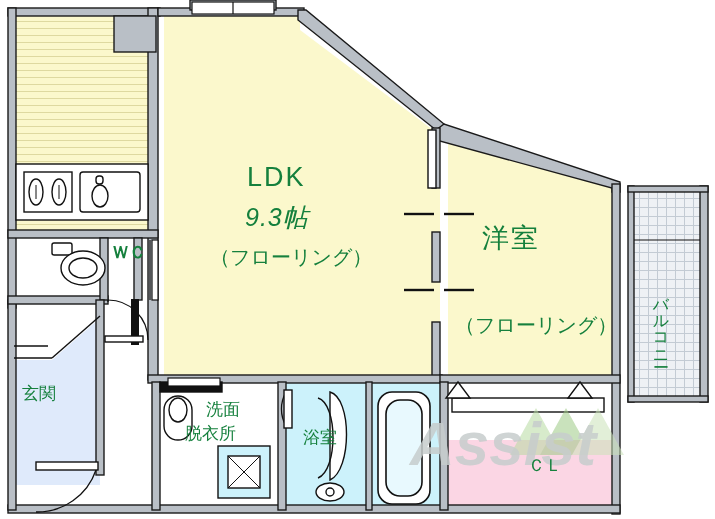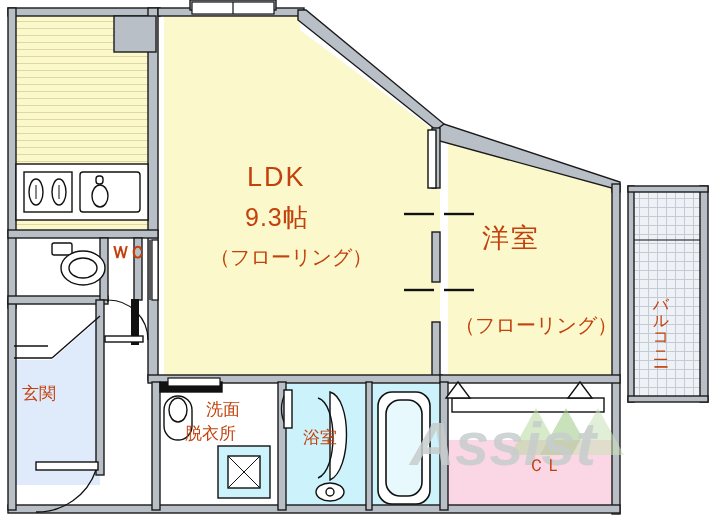--- a/index.html
+++ b/index.html
@@ -1,21 +1,21 @@
 <!DOCTYPE html>
 <html><head>
 <meta charset="utf-8">
 <style>
   html,body{margin:0;padding:0;background:#ffffff;}
   body{font-family:"Liberation Sans", sans-serif;}
   #wrap{position:relative;width:715px;height:519px;overflow:hidden;background:#ffffff;}
   #wrap svg{position:absolute;left:0;top:0;}
-  .lbl{position:absolute;color:#c2410c;white-space:nowrap;font-family:"Liberation Sans", sans-serif;}
+  .lbl{position:absolute;color:#15803d;white-space:nowrap;font-family:"Liberation Sans", sans-serif;}
   .big{font-size:27px;letter-spacing:2px;}
-  .mid{font-size:25px;letter-spacing:1px;}
+  .mid{font-size:25px;letter-spacing:1px;font-style:italic;}
   .small{font-size:20px;letter-spacing:0px;}
   .sm2{font-size:17px;letter-spacing:0px;}
   .wm{position:absolute;pointer-events:none;}
 </style>
 </head>
 <body>
 
 <div id="wrap">
 
 <svg width="715" height="519" viewBox="0 0 715 519">

